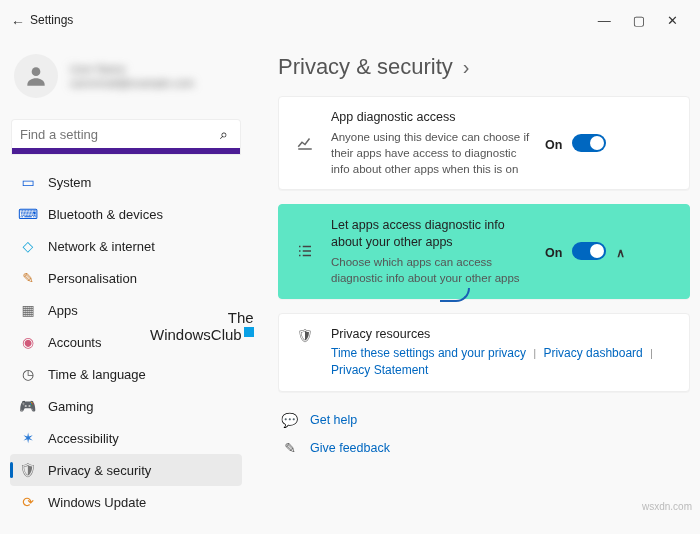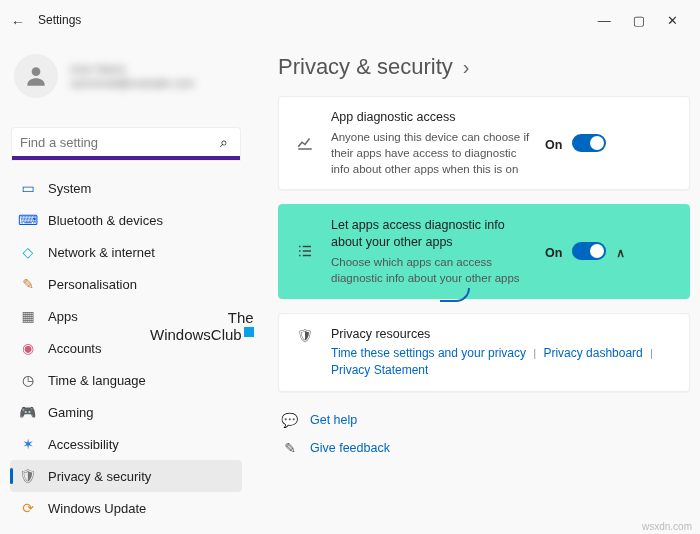--- a/index.html
+++ b/index.html
@@ -1,27 +1,27 @@
 <!DOCTYPE html>
 <html><head>
 <meta charset="utf-8">
 <style>
   * { box-sizing: border-box; margin: 0; padding: 0; font-family: "Segoe UI", Arial, sans-serif; }
   body { width: 700px; height: 534px; background: #f9f9f9; overflow: hidden; position: relative; font-size: 13px; color: #1a1a1a; }
   .titlebar { height: 40px; display: flex; align-items: center; padding: 0 8px; }
   .t-back { width: 20px; text-align: center; font-size: 14px; color: #333; cursor: pointer; }
-  .t-title { margin-left: 10px; font-size: 12px; color: #222; }
+  .t-title { margin-left: 2px; font-size: 12px; color: #222; }
   .win-ctrls { margin-left: auto; display: flex; gap: 22px; padding-right: 14px; color: #333; }
   .content { display: flex; height: 494px; }
   .sidebar { width: 252px; padding: 8px 10px 0 10px; overflow: hidden; }
   .profile { display: flex; align-items: center; gap: 12px; padding: 6px 4px 14px 4px; }
   .avatar { width: 44px; height: 44px; border-radius: 50%; background: #eee; display:flex; align-items:center; justify-content:center; color:#777; }
   .avatar svg { width: 26px; height: 26px; fill: #888; }
   .blur { filter: blur(4px); color:#666; font-size:11px; line-height:1.3; }
-  .search { display:flex; align-items:center; border-bottom:4px solid #4c1d95; padding:6px 8px; margin: 16px 2px 12px 2px; background:#fff; border-radius:3px 3px 0 0; box-shadow:0 0 0 1px #eee; }
+  .search { display:flex; align-items:center; border-bottom:6px solid #4c1d95; padding:6px 8px; margin: 8px 2px 12px 2px; background:#fff; border-radius:3px 3px 0 0; box-shadow:0 0 0 1px #eee; }
   .search input { flex:1; border:none; outline:none; font-size:13px; background:transparent; color:#333; }
   .nav { list-style:none; }
   .nav li { display:flex; align-items:center; gap:12px; padding:8px 10px; font-size:13px; color:#222; border-radius:4px; cursor:pointer; }
   .nav li.active { background:#eaeaea; position:relative; }
   .nav li.active::before { content:""; position:absolute; left:0; top:8px; bottom:8px; width:3px; background:#0067c0; border-radius:2px; }
   .ic { width:16px; height:16px; display:inline-flex; align-items:center; justify-content:center; font-size:14px; }
   .main { flex:1; padding: 14px 10px 0 26px; overflow:hidden; }
   .crumb { display:flex; align-items:baseline; gap:10px; margin-bottom:16px; }
   .crumb .a { font-size:22px; color:#555; }
   .crumb .sep { font-size:20px; color:#666; }
@@ -34,21 +34,21 @@
   .card .tail { display:flex; align-items:flex-end; gap:10px; font-size:12.5px; color:#222;font-weight:bold; }
   .toggle { width:34px; height:18px; border-radius:10px; background:#0067c0; position:relative; }
   .toggle::after { content:""; position:absolute; right:2px; top:2px; width:14px; height:14px; border-radius:50%; background:#fff; }
   .chev { font-size:12px; color:#333; }
   .links a { color:#0067c0; text-decoration:none; font-size:12px; }
   .sep2 { color:#999; padding:0 4px; }
   .helprow { display:flex; align-items:center; gap:12px; padding:6px 4px; }
   .helprow a { color:#0067c0; font-size:12.5px; text-decoration:none; }
   .wmk { position:absolute; left:150px; top:310px; font-size:15px; line-height:1.1; color:#222; pointer-events:none;text-align:right; }
   .wmk .sq { display:inline-block; width:10px; height:10px; background:#0aa1e6; margin-left:2px; vertical-align:top; }
-  .wmk2 { position:absolute; right:8px; bottom:2px; font-size:10px; color:#bbb; pointer-events:none; }
+  .wmk2 { position:absolute; right:8px; bottom:22px; font-size:10px; color:#bbb; pointer-events:none; }
   .curve { position:absolute; right:230px; top:288px; width:30px; height:14px; border:2px solid #1a5fb4; border-top:none; border-left:none; border-bottom-right-radius:14px; }
 </style>
 </head>
 <body>
 
 <div class="titlebar">
   <span class="t-back">←</span>
   <span class="t-title">Settings</span>
   <div class="win-ctrls">
     <span>—</span>

